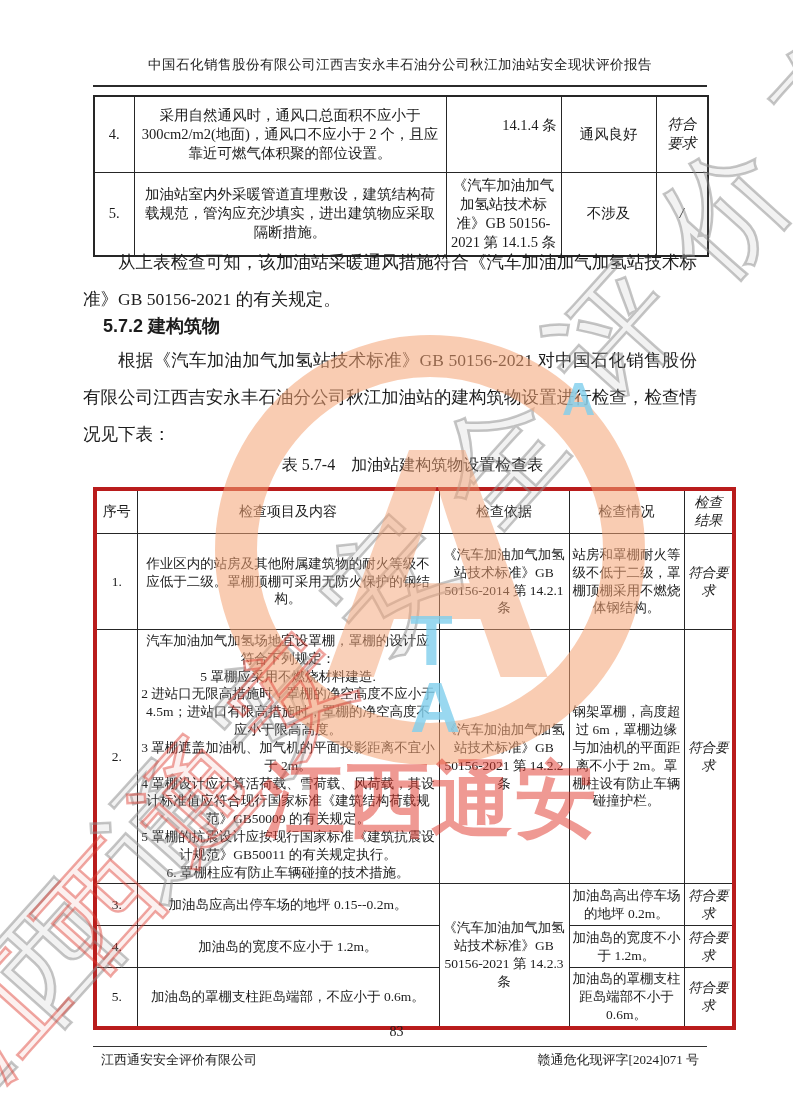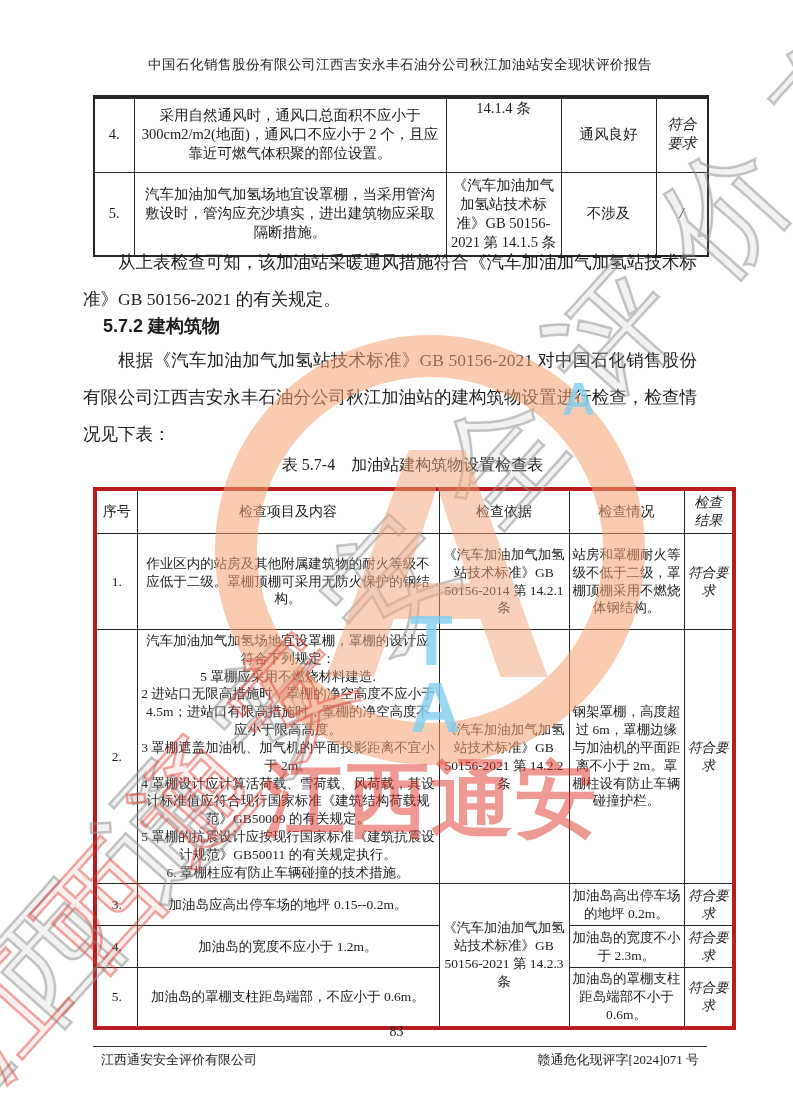--- a/index.html
+++ b/index.html
@@ -5,32 +5,32 @@
   html,body{margin:0;padding:0;}
   body{
     width:793px;height:1120px;position:relative;overflow:hidden;background:#ffffff;
     font-family:"Liberation Serif",serif;color:#1c1c1c;
   }
   .page{position:absolute;inset:0;z-index:1;}
 
   
   .hdr{
     position:absolute;left:93px;top:56px;width:614px;text-align:center;
-    font-size:13.5px;letter-spacing:.5px;padding-bottom:23px;border-bottom:2px solid #2b2b2b;
+    font-size:13.5px;letter-spacing:.5px;padding-bottom:11px;border-bottom:2px solid #2b2b2b;
   }
 
   
   table{border-collapse:collapse;table-layout:fixed;}
   td{border:1px solid #262626;text-align:center;vertical-align:middle;
      padding:3px 4px;line-height:1.32;word-wrap:break-word;}
   .t1{position:absolute;left:93px;top:95px;width:614px;font-size:14.5px;border:2px solid #262626;}
   .t2{position:absolute;left:93px;top:487px;width:639px;font-size:13.5px;border:4px solid #b91c1c;}
   .t2 td{padding:2px 3px;}
   .t2 .head td{font-size:14px;height:38px;}
-  .va-top{vertical-align:top;padding-top:2px;}
+  .va-top{vertical-align:top;padding-top:19px;text-align:right;}
   .col-result{word-break:break-all;font-style:italic;}
   .items div{text-align:center;}
 
   
   .para{
     position:absolute;left:83px;width:614px;font-size:17.5px;line-height:37px;
     text-indent:2em;text-align:justify;
   }
   .p1{top:244px;}
   .p2{top:342px;}
@@ -88,21 +88,21 @@
     <tbody>
         <tr style="height:76px;">
       <td>4.</td>
       <td>采用自然通风时，通风口总面积不应小于300cm2/m2(地面)，通风口不应小于 2 个，且应靠近可燃气体积聚的部位设置。</td>
       <td class="va-top">14.1.4 条</td>
       <td>通风良好</td>
       <td class="col-result">符合要求</td>
     </tr>
     <tr style="height:76px;">
       <td>5.</td>
-      <td>汽车加油加气加氢场地宜设罩棚，当采用管沟敷设时，管沟应充沙填实，进出建筑物应采取隔断措施。</td>
+      <td>加油站室内外采暖管道直埋敷设，建筑结构荷载规范，管沟应充沙填实，进出建筑物应采取隔断措施。</td>
       <td>《汽车加油加气加氢站技术标准》GB 50156-2021 第 14.1.5 条</td>
       <td>不涉及</td>
       <td class="col-result">/</td>
     </tr>
   </tbody>
     </table>
 
   <div class="para p1">从上表检查可知，该加油站采暖通风措施符合《汽车加油加气加氢站技术标准》GB 50156-2021 的有关规定。</div>
 
   <div class="sec">5.7.2 建构筑物</div>
@@ -152,21 +152,21 @@
     <tr style="height:42px;">
       <td>3.</td>
       <td>加油岛应高出停车场的地坪 0.15--0.2m。</td>
       <td rowspan="3">《汽车加油加气加氢站技术标准》GB 50156-2021 第 14.2.3 条</td>
       <td>加油岛高出停车场的地坪 0.2m。</td>
       <td class="col-result">符合要求</td>
     </tr>
     <tr style="height:42px;">
       <td>4.</td>
       <td>加油岛的宽度不应小于 1.2m。</td>
-      <td>加油岛的宽度不小于 2.3m。</td>
+      <td>加油岛的宽度不小于 1.2m。</td>
       <td class="col-result">符合要求</td>
     </tr>
     <tr style="height:58px;">
       <td>5.</td>
       <td>加油岛的罩棚支柱距岛端部，不应小于 0.6m。</td>
       <td>加油岛的罩棚支柱距岛端部不小于 0.6m。</td>
       <td class="col-result">符合要求</td>
     </tr>
   </tbody>
     </table>

